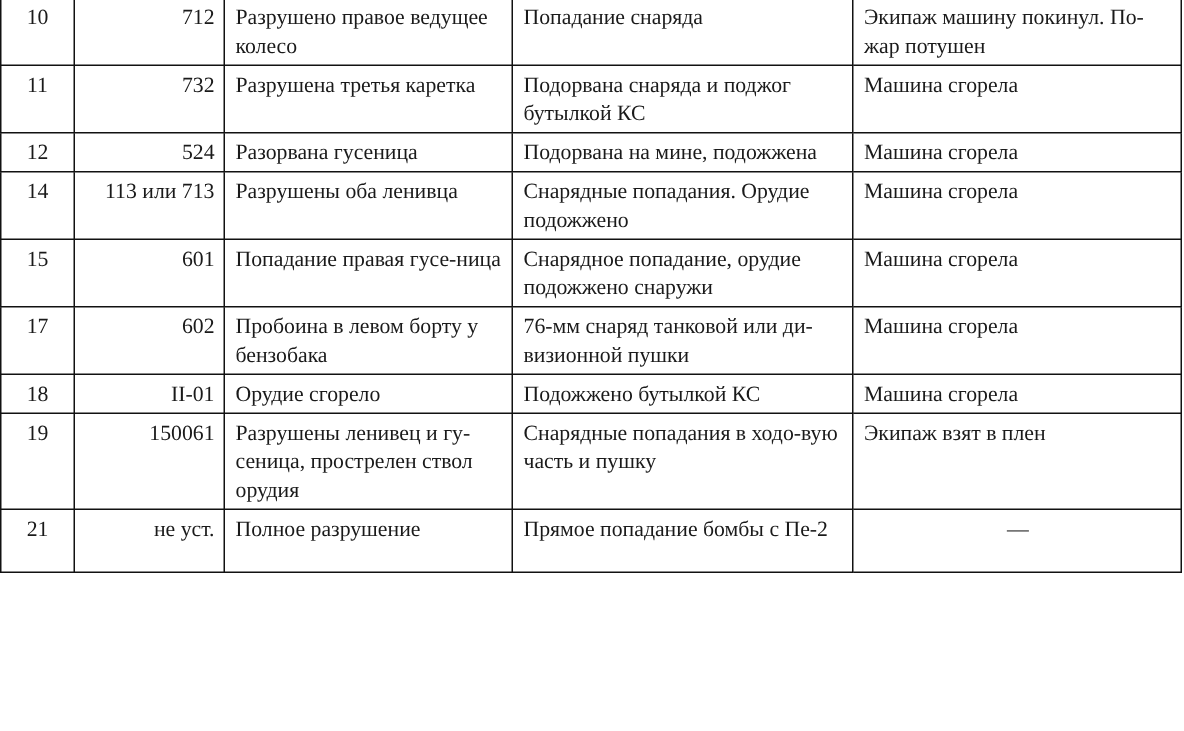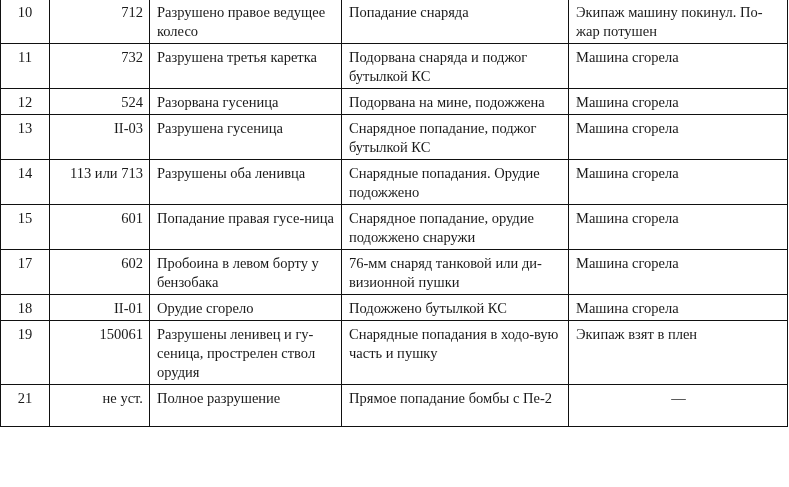--- a/index.html
+++ b/index.html
@@ -52,27 +52,20 @@
       <td class="c-res">Машина сгорела</td>
     </tr>
     <tr class="r-short">
       <td class="c-num">12</td>
       <td class="c-id">524</td>
       <td>Разорвана гусеница</td>
       <td>Подорвана на мине, подожжена</td>
       <td class="c-res">Машина сгорела</td>
     </tr>
     <tr class="r-tall">
-      <td class="c-num">13</td>
-      <td class="c-id">II-03</td>
-      <td>Разрушена гусеница</td>
-      <td>Снарядное попадание, поджог бутылкой КС</td>
-      <td class="c-res">Машина сгорела</td>
-    </tr>
-    <tr class="r-tall">
       <td class="c-num">14</td>
       <td class="c-id">113 или 713</td>
       <td>Разрушены оба ленивца</td>
       <td>Снарядные попадания. Орудие подожжено</td>
       <td class="c-res">Машина сгорела</td>
     </tr>
     <tr class="r-tall">
       <td class="c-num">15</td>
       <td class="c-id">601</td>
       <td>Попадание правая гусе-ница</td>

